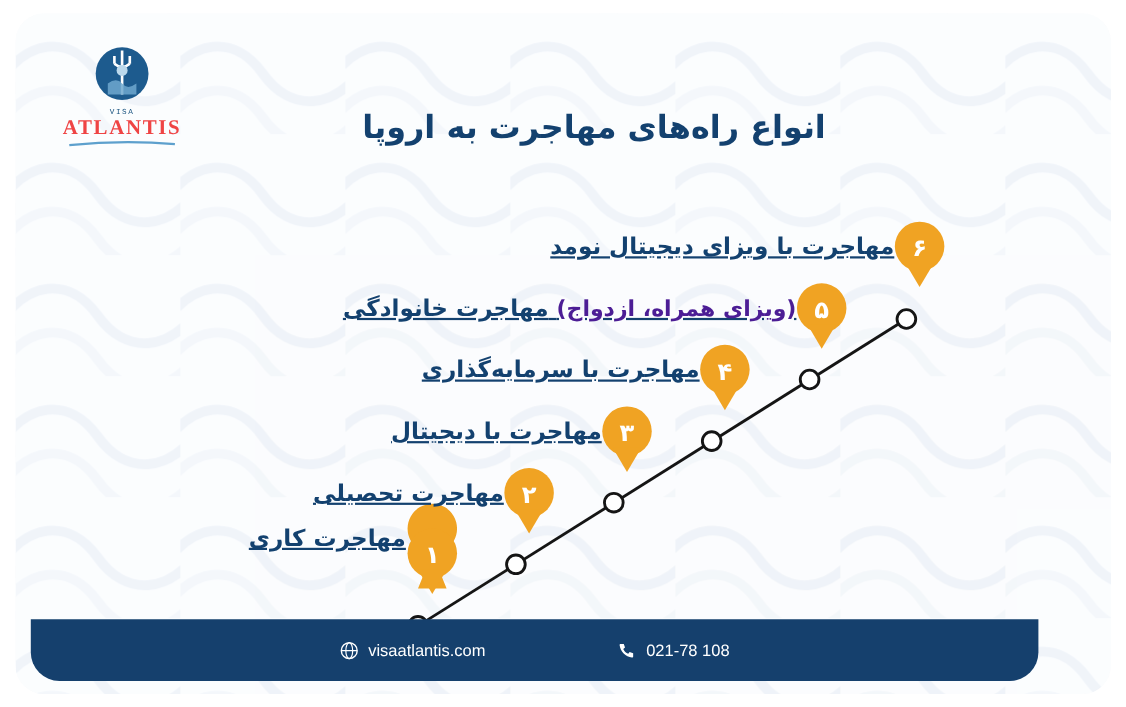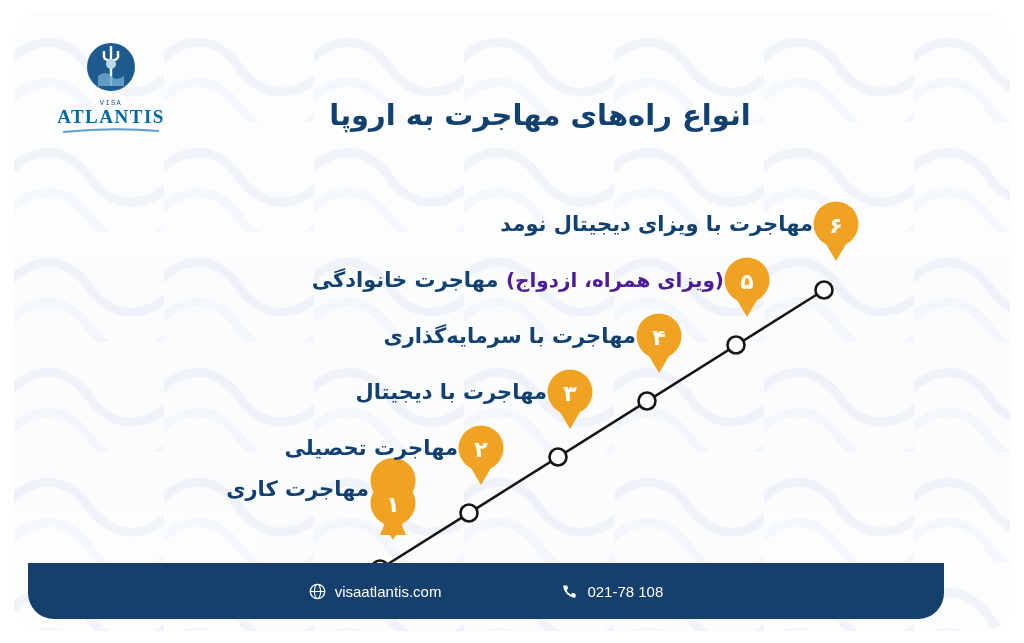--- a/index.html
+++ b/index.html
@@ -55,21 +55,21 @@
   }
   .logo .sub {
     font-size: 7px;
     color: #18527f;
     letter-spacing: 1.4px;
     margin-top: 1px;
     font-family: Liberation Mono, monospace;
   }
   .logo .word {
     font-size: 19px;
-    color: #0369a1;
+    color: #ef4444;
     letter-spacing: 1.5px;
     font-family: "Liberation Serif", serif;
     font-weight: bold;
     line-height: 1.05;
   }
   
   .diagram {
     position: absolute;
     left: 0; top: 150px;
     width: 996px; height: 420px;
@@ -78,20 +78,21 @@
 
   .step-label {
     position: absolute;
     direction: rtl;
     text-align: center;
     color: #13416f;
     font-weight: bold;
     font-size: 21px;
     white-space: nowrap;
     transform: translateY(-50%);
+    text-decoration: underline;
   }
   .step-label .note {
     font-size: 20px;
     font-weight: bold;
     color: #4c1d95;
   }
 
   
   .footer {
     position: absolute;

